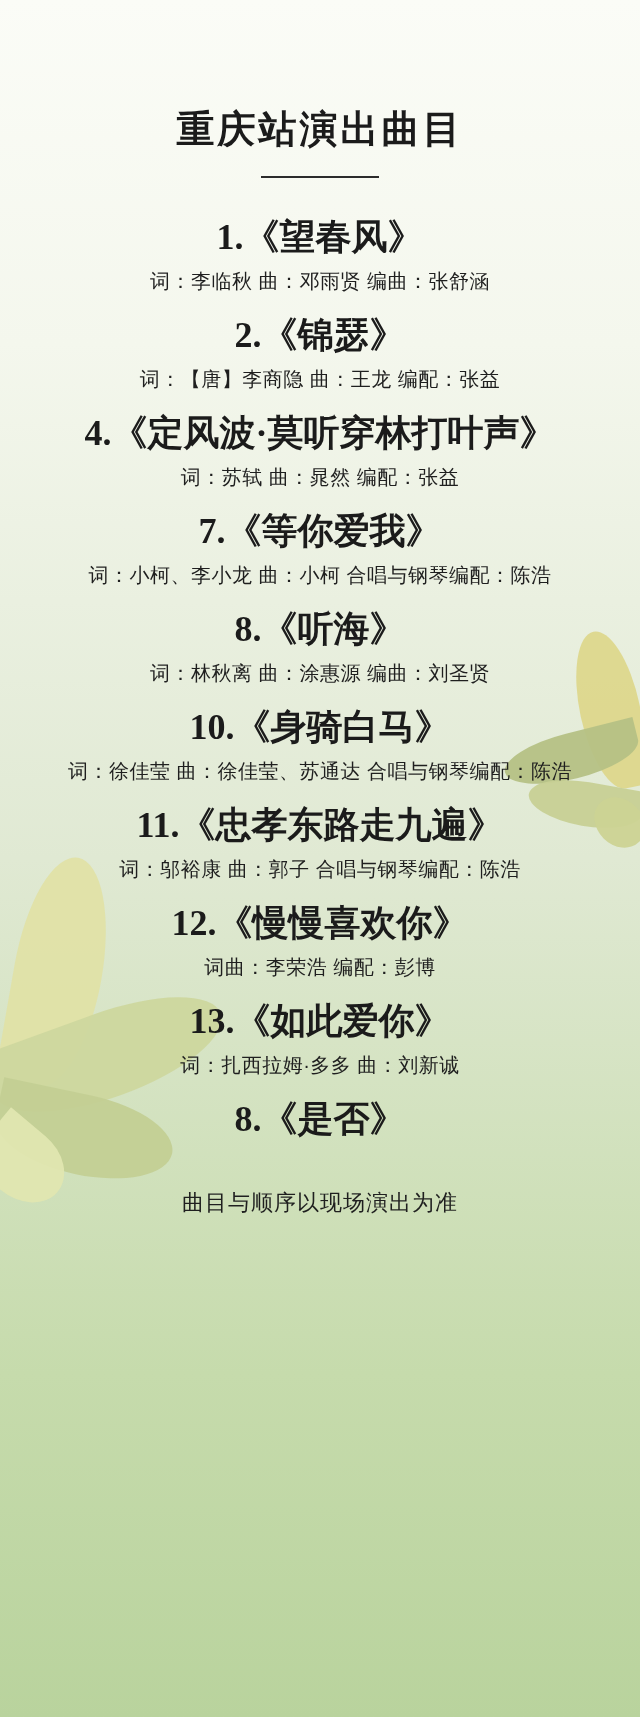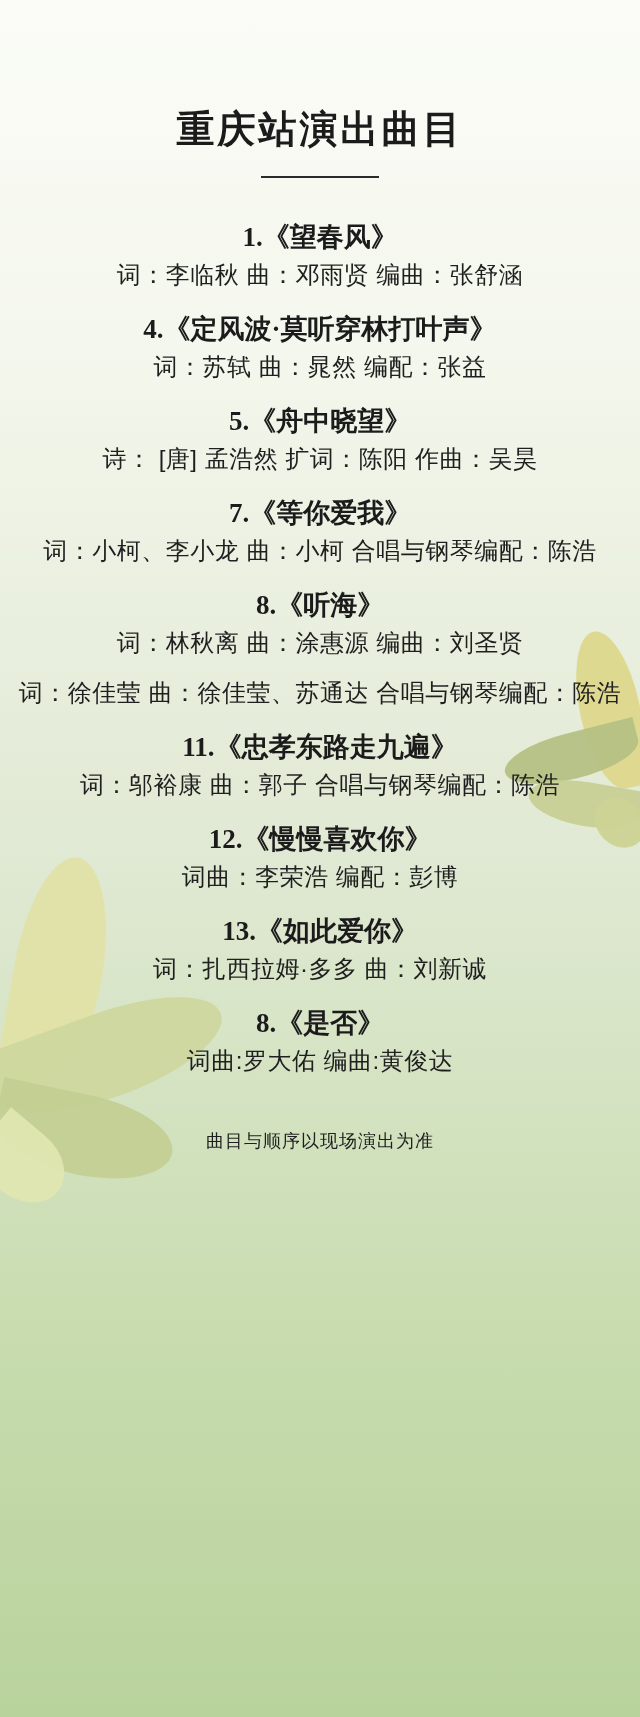--- a/index.html
+++ b/index.html
@@ -31,34 +31,34 @@
     width: 118px;
     margin: 22px auto 0 auto;
     border: 0;
     border-top: 2px solid #2b2b2b;
   }
   .song-list { margin-top: 40px; }
   .song { margin-bottom: 20px; }
   .song-title {
     font-family: "Liberation Serif", "DejaVu Serif", serif;
     font-weight: 700;
-    font-size: 27px;
+    font-size: 36px;
     line-height: 38px;
     color: var(--text, #1b1b1b);
   }
   .song-credits {
-    margin-top: 4px;
-    font-size: 24px;
+    margin-top: 10px;
+    font-size: 20px;
     line-height: 30px;
     letter-spacing: 0.5px;
     color: #1f1f1f;
   }
   .footer-note {
     margin-top: 50px;
-    font-size: 18px;
+    font-size: 22px;
     line-height: 30px;
     letter-spacing: 1px;
     color: #1f1f1f;
   }
   
   .leaves { position: absolute; z-index: 0; inset: 0; pointer-events: none; }
   .petal { position: absolute; opacity: 0.95; }
   
   .petal-r1 { left: 580px; top: 630px; width: 60px; height: 160px;
     background: var(--leaf_yellow, #ddd78c);
@@ -107,49 +107,51 @@
     <hr class="divider">
 
     <div class="song-list">
 
         <div class="song">
           <div class="song-title"><span>1.</span><span>《望春风》</span><span></span>
           </div>
           <div class="song-credits">词：李临秋 曲：邓雨贤 编曲：张舒涵</div>
         </div>
 
+        <div class="song">
+          <div class="song-title"><span>2.</span><span>《锦瑟》</span><span></span>
+          </div>
+          <div class="song-credits">词：【唐】李商隐 曲：王龙 编配：张益</div>
+        </div>
 
 
         <div class="song">
           <div class="song-title"><span>4.</span><span>《定风波·莫听穿林打叶声》</span><span></span>
           </div>
           <div class="song-credits">词：苏轼 曲：晁然 编配：张益</div>
         </div>
 
-        <div class="song">
-          <div class="song-title"><span>5.</span><span>《舟中晓望》</span><span></span>
-          </div>
-          <div class="song-credits">诗： [唐] 孟浩然 扩词：陈阳 作曲：吴昊</div>
-        </div>
 
 
         <div class="song">
           <div class="song-title"><span>7.</span><span>《等你爱我》</span><span></span>
           </div>
           <div class="song-credits">词：小柯、李小龙 曲：小柯 合唱与钢琴编配：陈浩</div>
         </div>
 
         <div class="song">
           <div class="song-title"><span>8.</span><span>《听海》</span><span></span>
           </div>
           <div class="song-credits">词：林秋离 曲：涂惠源 编曲：刘圣贤</div>
         </div>
 
 
         <div class="song">
+          <div class="song-title"><span>10.</span><span>《身骑白马》</span><span></span>
+          </div>
           <div class="song-credits">词：徐佳莹 曲：徐佳莹、苏通达 合唱与钢琴编配：陈浩</div>
         </div>
 
         <div class="song">
           <div class="song-title"><span>11.</span><span>《忠孝东路走九遍》</span><span></span>
           </div>
           <div class="song-credits">词：邬裕康 曲：郭子 合唱与钢琴编配：陈浩</div>
         </div>
 
         <div class="song">
@@ -160,20 +162,19 @@
 
         <div class="song">
           <div class="song-title"><span>13.</span><span>《如此爱你》</span><span></span>
           </div>
           <div class="song-credits">词：扎西拉姆·多多 曲：刘新诚</div>
         </div>
 
         <div class="song">
           <div class="song-title"><span>8.</span><span>《是否》</span><span></span>
           </div>
-          <div class="song-credits">词曲:罗大佑 编曲:黄俊达</div>
         </div>
       </div>
 
     <div class="footer-note">曲目与顺序以现场演出为准</div>
   </div>
 
 </div>
 
 </body></html>

